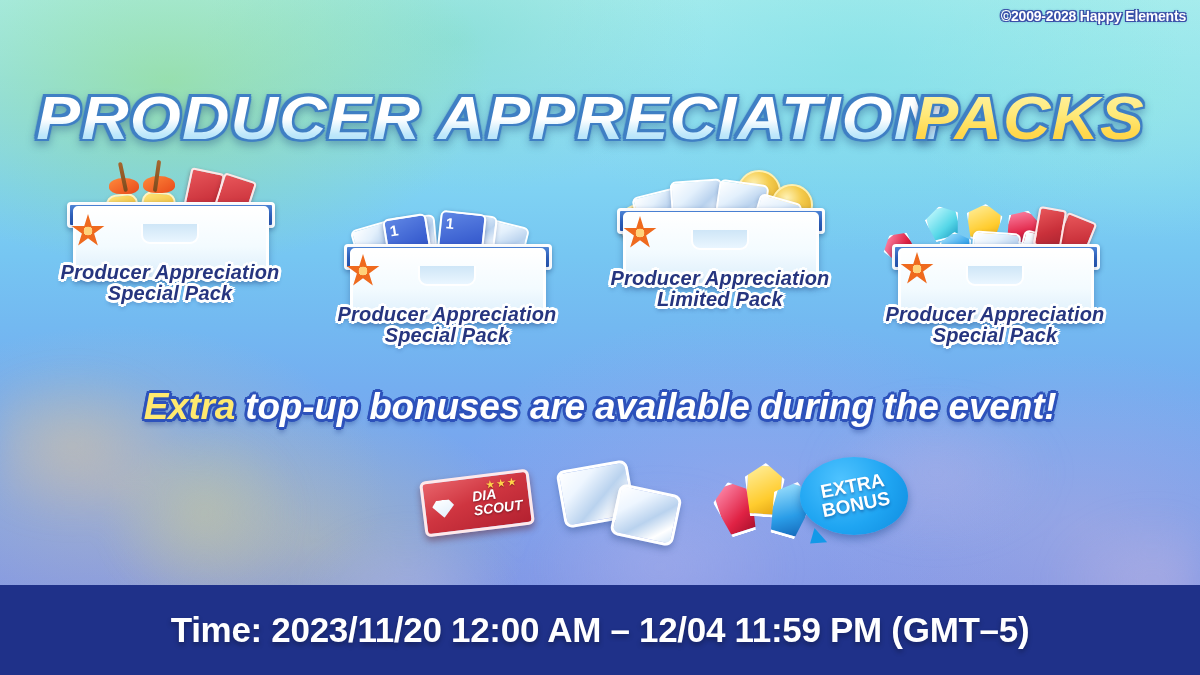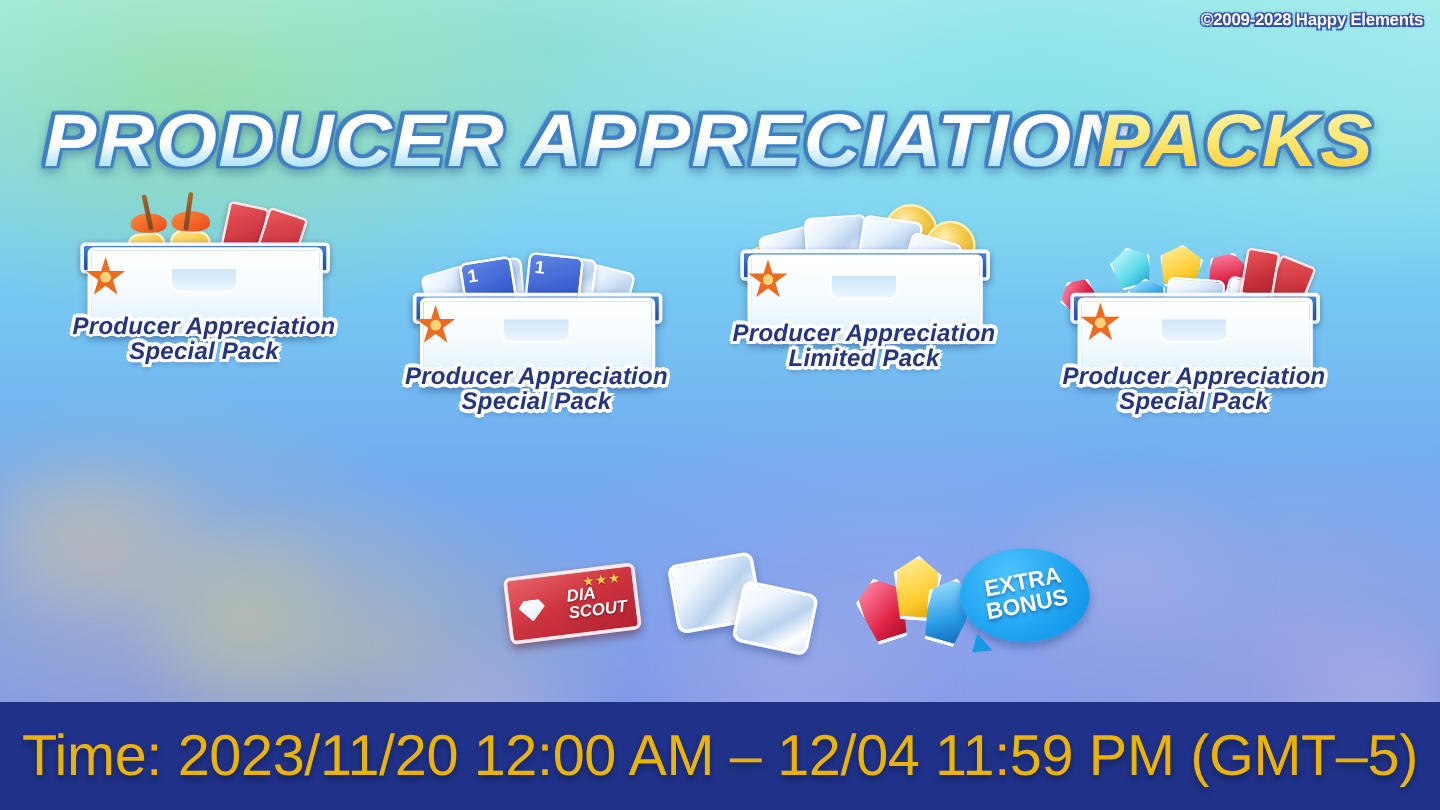--- a/index.html
+++ b/index.html
@@ -227,21 +227,21 @@
     text-shadow:0 2px 3px rgba(10,70,140,.55);
   }
 
   
   #time-bar {
     position:absolute; left:0; bottom:0; width:1200px; height:90px;
     background:#1f3189;
     display:flex; align-items:center; justify-content:center;
   }
   #time-text {
-    color:#eab308; font-size:48px; font-weight:normal; white-space:nowrap;
+    color:#ffffff; font-size:35px; font-weight:bold; white-space:nowrap;
     letter-spacing:-.3px;
     text-shadow:0 3px 5px rgba(0,0,0,.3);
   }
 </style>
 </head>
 <body>
 
 <div id="banner">
 
   <div id="bg-blur-overlay"></div>
@@ -341,20 +341,23 @@
       <div class="box-body"></div>
       <div class="box-tab"></div>
       <div class="flower" style="left:20px; top:40px;"></div>
     </div>
     <div class="pack-label" style="top:92px;">
       <span>Producer Appreciation</span>
       <span>Special Pack</span>
     </div>
   </div>
 
+  <div id="tagline">
+    <span class="tg-y">Extra</span><span class="tg-w"> top-up bonuses are available during the event!</span>
+  </div>
 
   <div id="bonus-row">
 
     <div id="dia-scout-ticket">
       <div id="ticket-stars">★★★</div>
       <div id="ticket-text">
         <div>DIA</div>
         <div>SCOUT</div>
       </div>
     </div>

